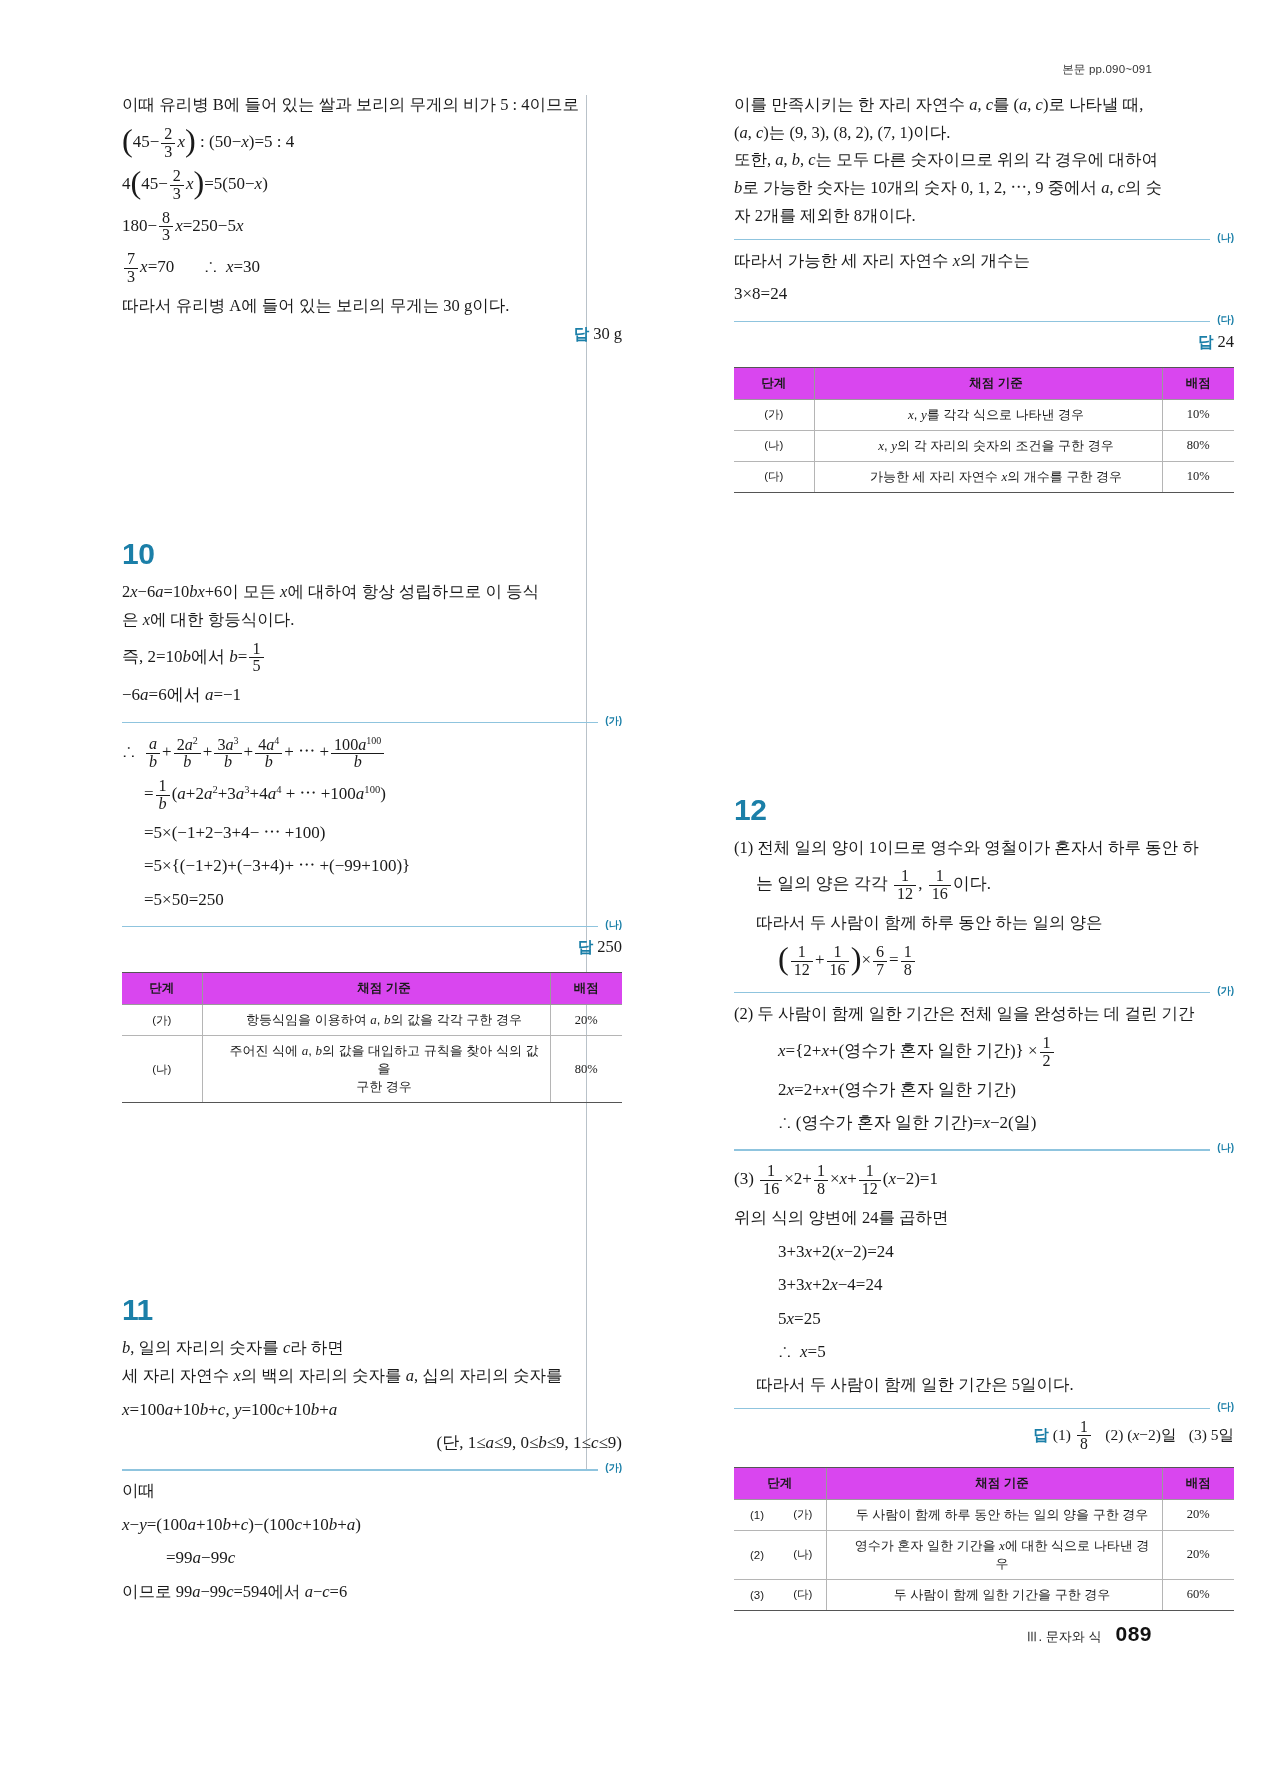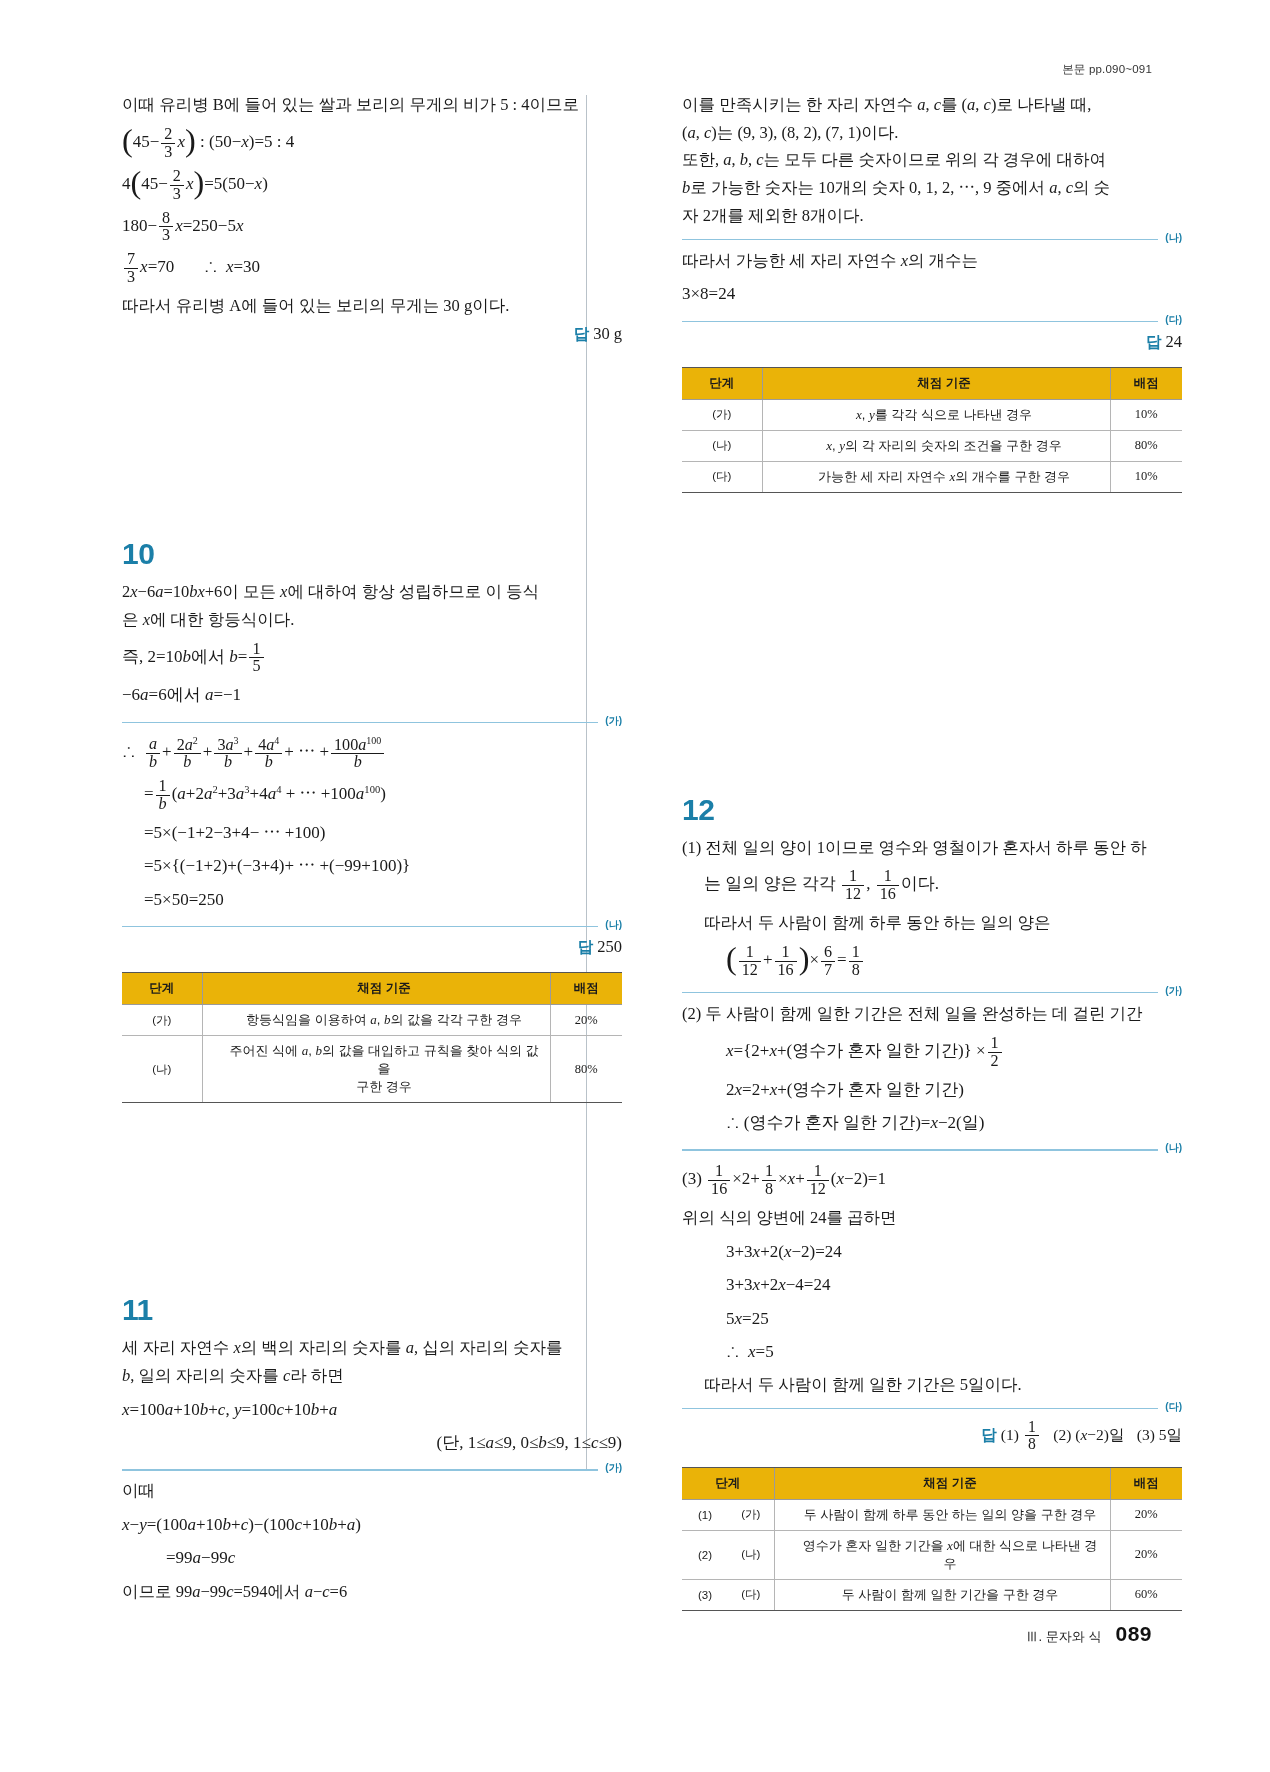--- a/index.html
+++ b/index.html
@@ -33,21 +33,21 @@
   .columns {
     position: absolute;
     top: 92px; left: 0; right: 0;
     display: flex;
   }
   .col {
     width: 500px;
     position: relative;
   }
   .col-left { margin-left: 122px; }
-  .col-right { margin-left: 60px; }
+  .col-right { margin-left: 112px; }
   .divider {
     position: absolute;
     left: 586px; top: 95px;
     width: 1px; height: 1375px;
     background: #b9c2c9;
   }
 
   
   .ln {
     font-size: 16.5px;
@@ -139,21 +139,21 @@
     font-size: 12.5px;
     color: #1a1a1a;
   }
   table.grade th, table.grade td {
     border-top: 1px solid #b5b5b5;
     border-bottom: 1px solid #b5b5b5;
     padding: 6px 8px;
     vertical-align: middle;
   }
   table.grade thead th {
-    background: #eab308;
+    background: #d946ef;
     font-weight: 700;
     border-top: 1.6px solid #555;
     border-bottom: 1px solid #9a9a9a;
     text-align: center;
     padding: 7px 8px;
   }
   table.grade tbody tr:last-child td { border-bottom: 1.6px solid #555; }
   table.grade .c-step { width: 80px; text-align: center; }
   table.grade .c-sub  { width: 46px; text-align: center; }
   table.grade .c-crit { text-align: center; border-left: 1px solid #b5b5b5; padding-left: 24px; }
@@ -278,24 +278,24 @@
           </tbody>
         </table>
       </div>
 
       <div class="spacer-lg"></div>
 
       <div>
         <div class="pnum">11</div>
 
         <p class="ln">
+          <i class="v">b</i>, 일의 자리의 숫자를 <i class="v">c</i>라 하면
+        </p>
+        <p class="ln">
           세 자리 자연수 <i class="v">x</i>의 백의 자리의 숫자를 <i class="v">a</i>, 십의 자리의 숫자를
-        </p>
-        <p class="ln">
-          <i class="v">b</i>, 일의 자리의 숫자를 <i class="v">c</i>라 하면
         </p>
         <p class="eq">
           <i class="v">x</i>=100<i class="v">a</i>+10<i class="v">b</i>+<i class="v">c</i>, <i class="v">y</i>=100<i class="v">c</i>+10<i class="v">b</i>+<i class="v">a</i>
         </p>
         <p class="eq" style="text-align:right;">
           (단, 1≤<i class="v">a</i>≤9, 0≤<i class="v">b</i>≤9, 1≤<i class="v">c</i>≤9)
         </p>
 
         <div class="steprule">
           <span class="bar"></span>

